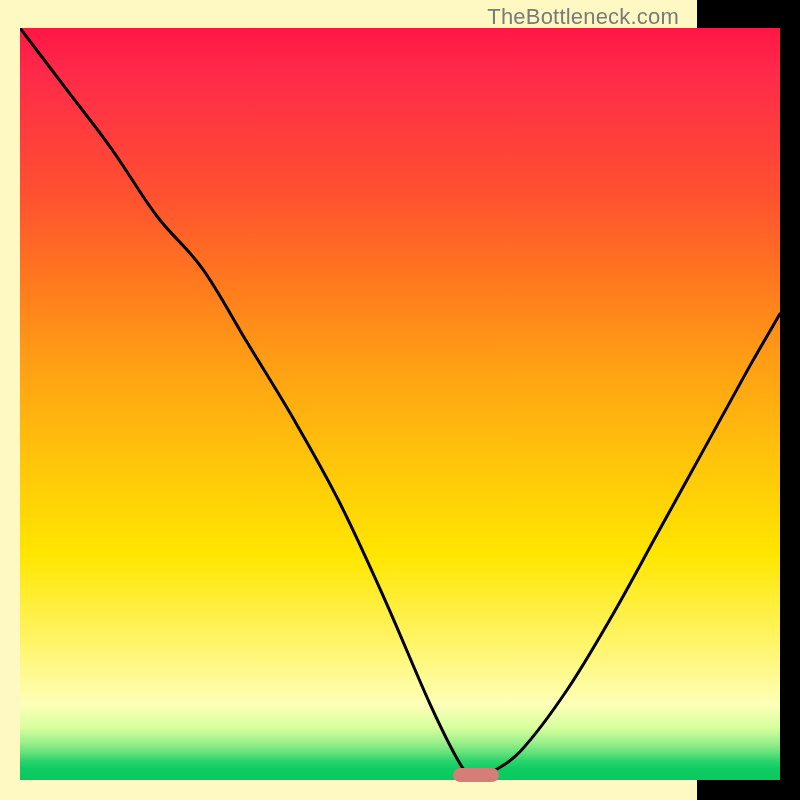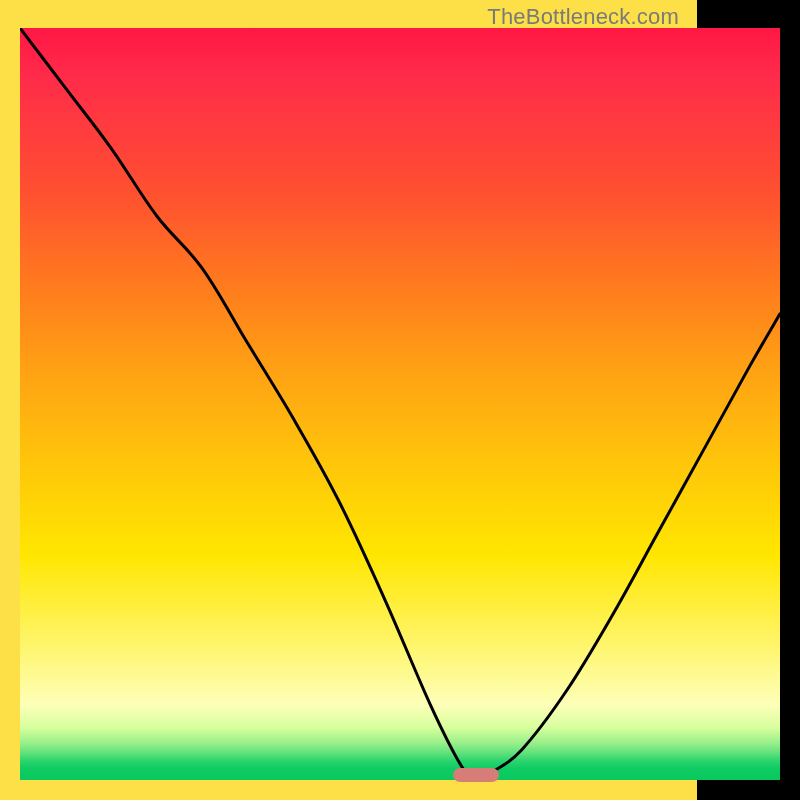--- a/index.html
+++ b/index.html
@@ -8,21 +8,21 @@
     width: 800px;
     height: 800px;
     overflow: hidden;
     background: #000;
     font-family: Arial, Helvetica, sans-serif;
   }
   .frame {
     position: relative;
     width: 697px;
     height: 800px;
-    background: #fde047;
+    background: #fef9c3;
   }
   .plot {
     position: absolute;
     left: 20px;
     top: 28px;
     width: 760px;
     height: 752px;
     
     background: linear-gradient(
       to bottom,

